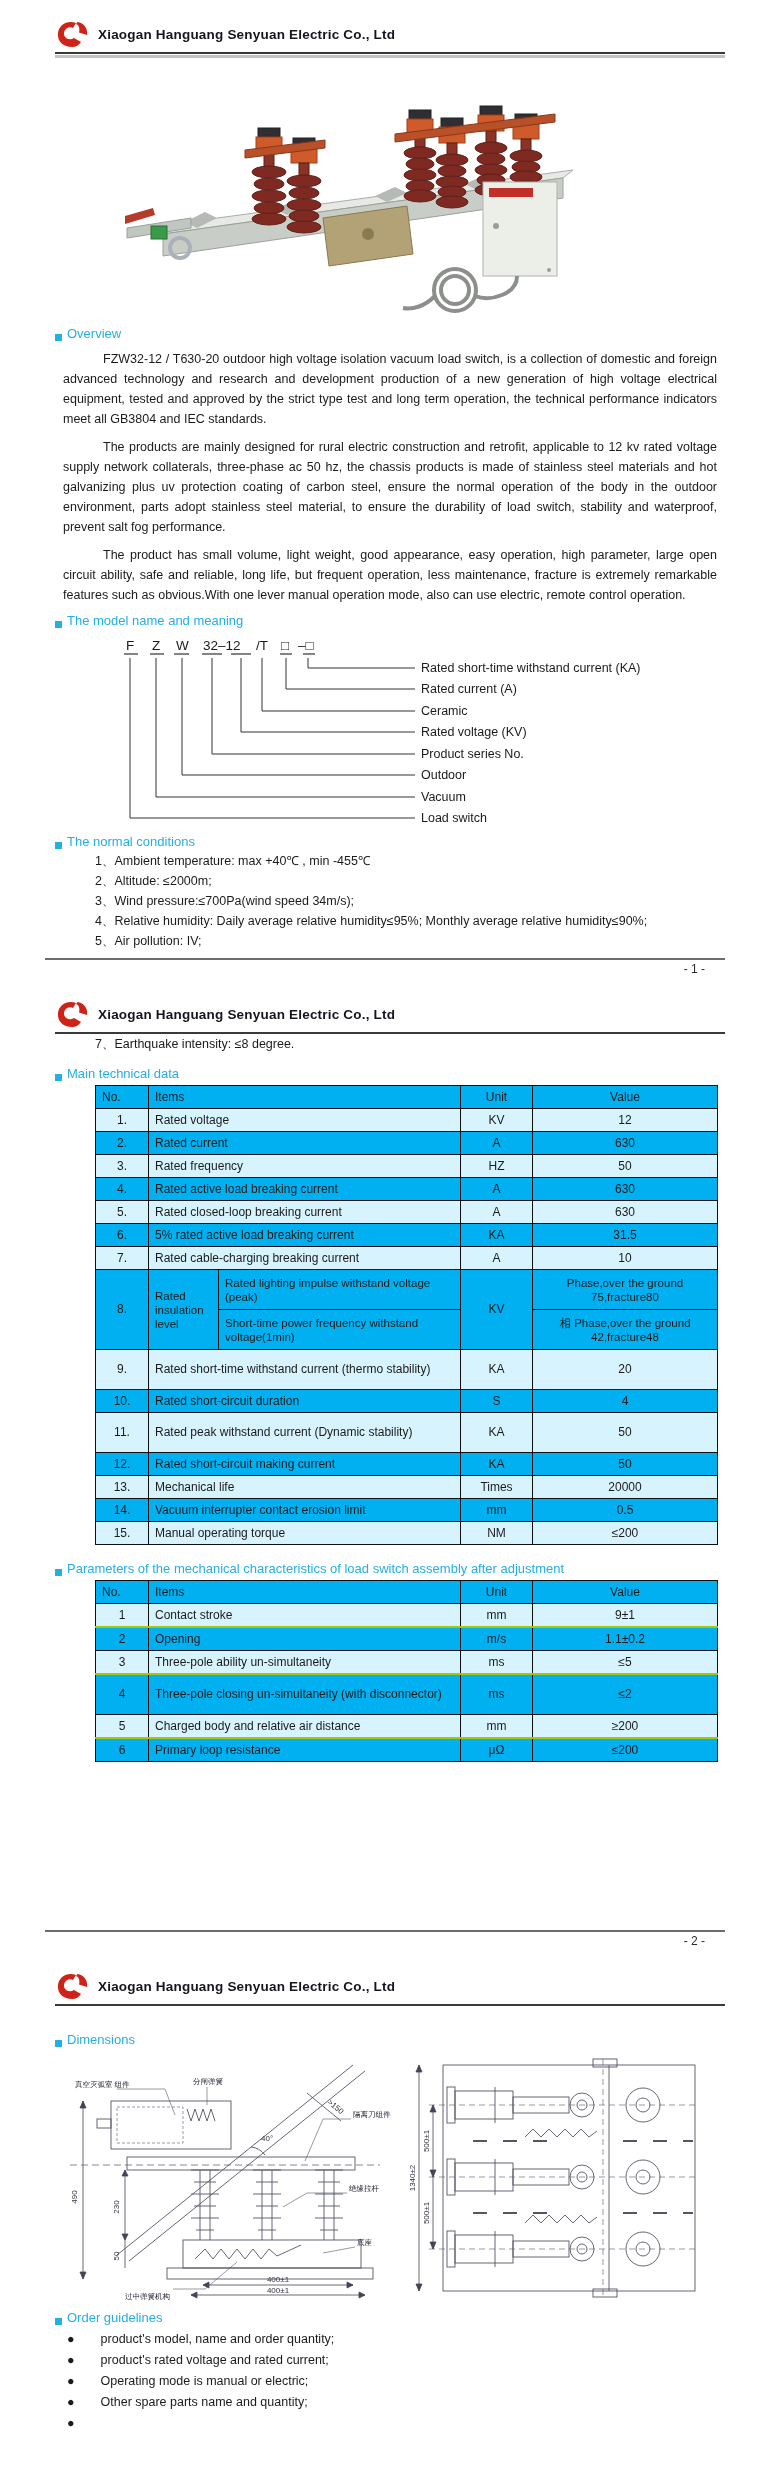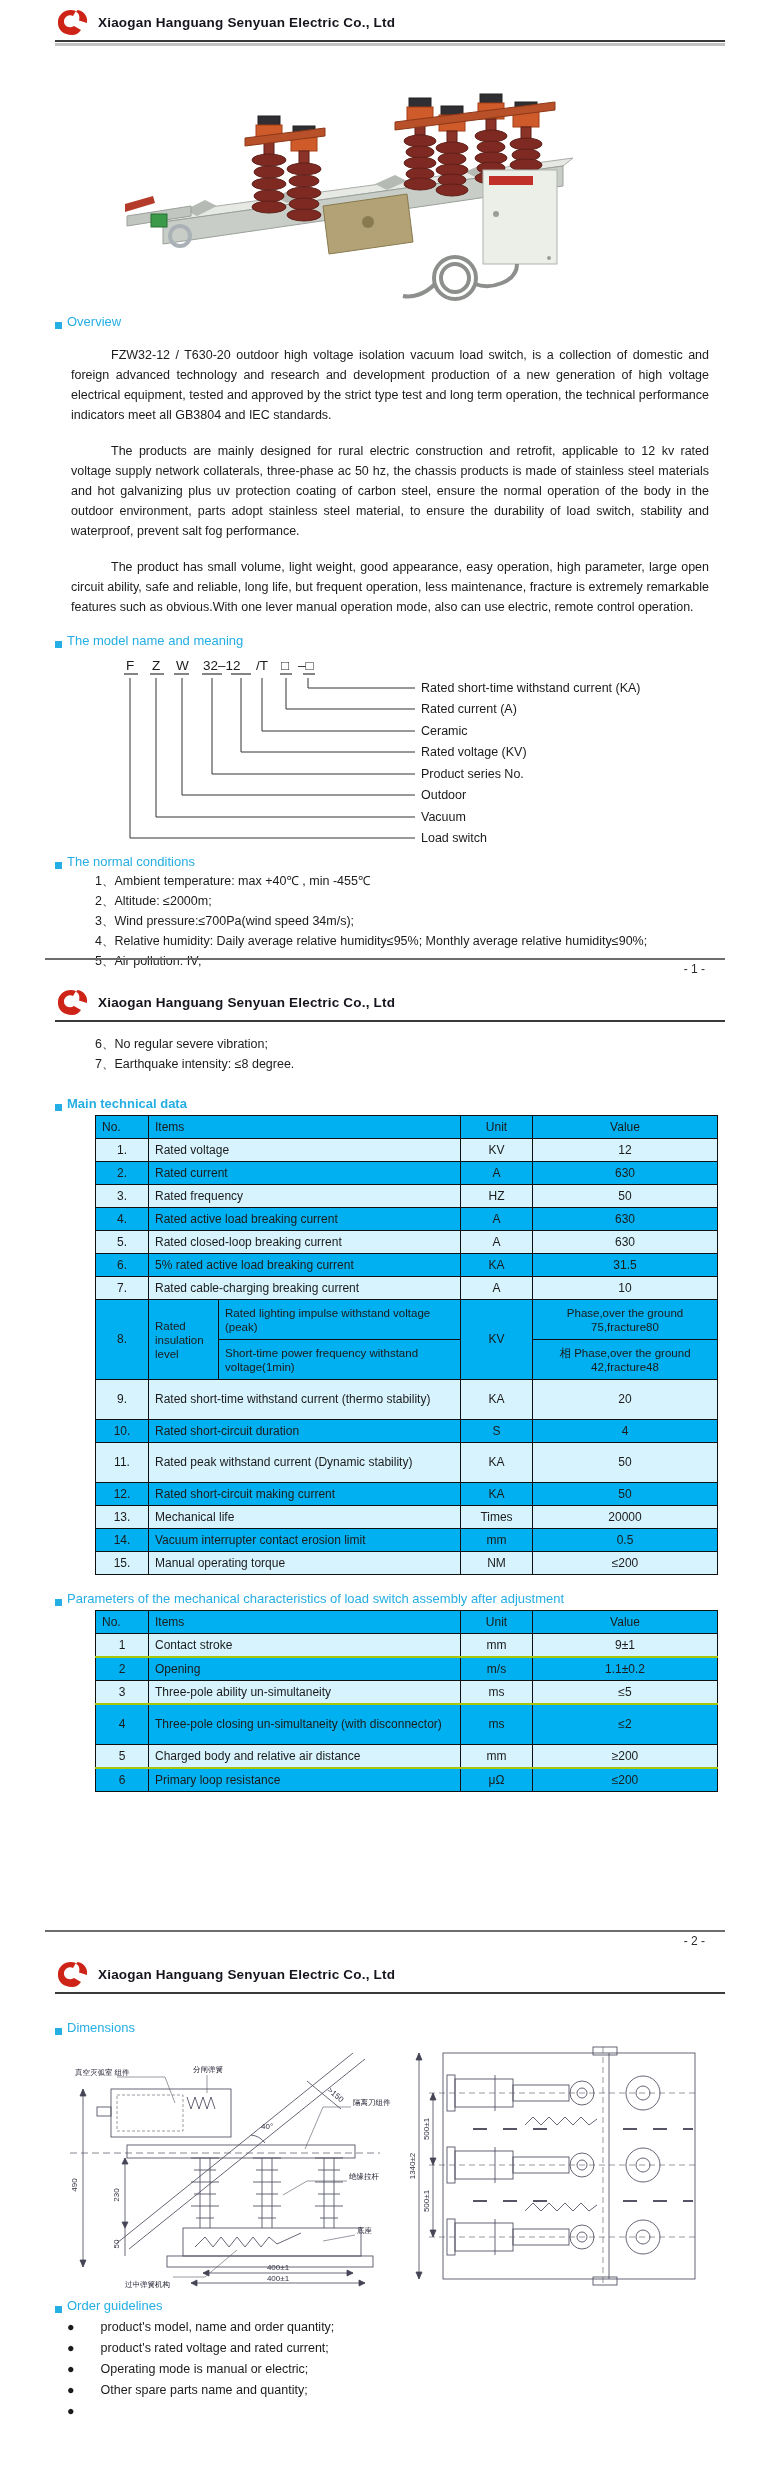--- a/index.html
+++ b/index.html
@@ -1,35 +1,35 @@
 <!DOCTYPE html>
 <html><head>
 <meta charset="utf-8">
 <style>
   html,body{margin:0;padding:0;}
   body{width:770px;height:2467px;overflow:hidden;background:#ffffff;color:#1b1b1b;
        font-family:"Liberation Sans",sans-serif;}
-  .page{position:relative;box-sizing:border-box;padding:0 45px 0 55px;}
+  .page{position:relative;box-sizing:border-box;padding:12px 45px 0 55px;}
   #p1{height:980px;}
   #p2{height:972px;}
   #p3{height:515px;}
 
   
   .hdr{display:flex;align-items:center;gap:9px;padding-top:8px;}
   .hdr-title{font-weight:bold;font-size:13.5px;color:#15151e;letter-spacing:.2px;}
   .hdr-rule{border-top:2px solid #3a3a3a;margin-top:3px;}
   .hdr-rule2{height:3px;background:#c3c3c3;margin-top:1px;}
 
   
   .sec{display:flex;align-items:flex-end;gap:5px;color:#25aee4;font-size:13px;
        font-weight:normal;margin:8px 0 4px 0;}
   .sq{display:inline-block;width:7px;height:7px;background:#25aee4;flex:0 0 auto;}
 
   
-  .para{margin:16px;font-size:12.5px;line-height:20px;text-align:justify;text-indent:40px;}
+  .para{margin:8px;font-size:12.5px;line-height:20px;text-align:justify;text-indent:40px;}
   .cond{margin:0;font-size:12.5px;line-height:20px;text-indent:40px;}
 
   
   .photo{margin:6px 0 0 70px;width:480px;height:250px;}
 
   
   table{border-collapse:collapse;margin-left:40px;width:622px;font-size:12px;
         table-layout:fixed;}
   td{border:1px solid #101010;padding:1px 6px;vertical-align:middle;line-height:15px;}
   .c{text-align:center;}
@@ -245,24 +245,23 @@
 <section class="page" id="p2">
   <header class="hdr">
     <svg width="34" height="29" viewBox="0 0 34 29">
       <path d="M21,3 C12,0 4,5 3,13 C2,22 9,27 17,27 C21,27 24,25 26,22 L19,18 C14,21 9,18 9,13.5 C9,9 14,6 18,8 Z" fill="#ce2418"></path>
       <path d="M22.5,2 C29,3 33,8.5 32,15 L24,12.5 C25,9 24.2,5.2 21,4 Z" fill="#ce2418"></path>
     </svg>
     <span class="hdr-title">Xiaogan Hanguang Senyuan Electric Co., Ltd</span>
   </header>
   <div class="hdr-rule"></div>
 
-  <p class="cond" style="margin-top:12px;">6、No regular severe vibration;</p>
   <p class="cond">7、Earthquake intensity: ≤8 degree.</p>
 
-  <h2 class="sec" style="margin-top:22px;font-weight:bold;">
+  <h2 class="sec" style="margin-top:12px;">
     <i class="sq"></i>
     <span>Main technical data</span>
   </h2>
 
   <table>
     <colgroup>
         <col style="width:53px">
         <col style="width:70px">
         <col style="width:242px">
         <col style="width:72px">

